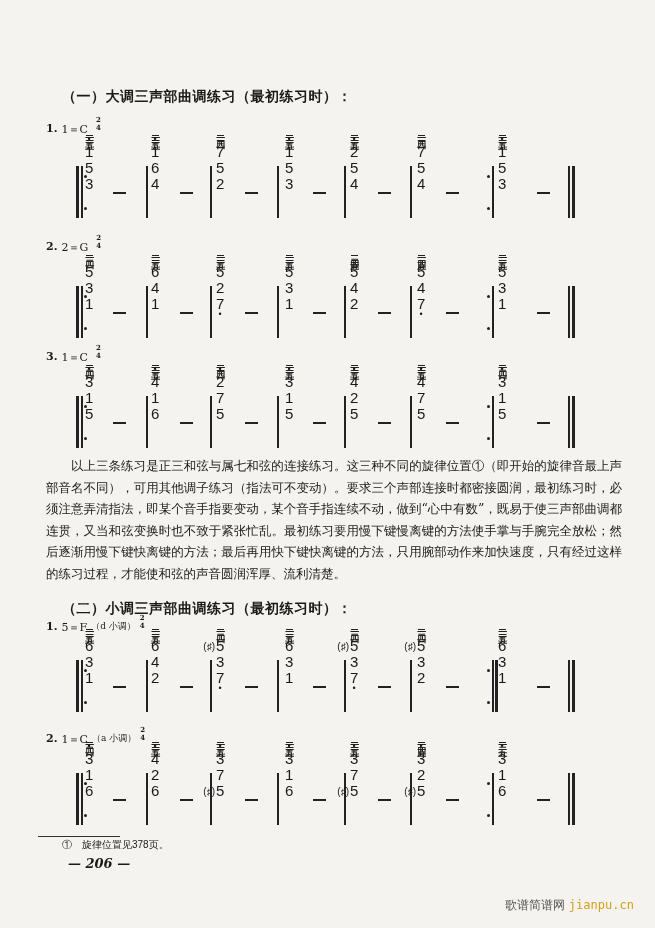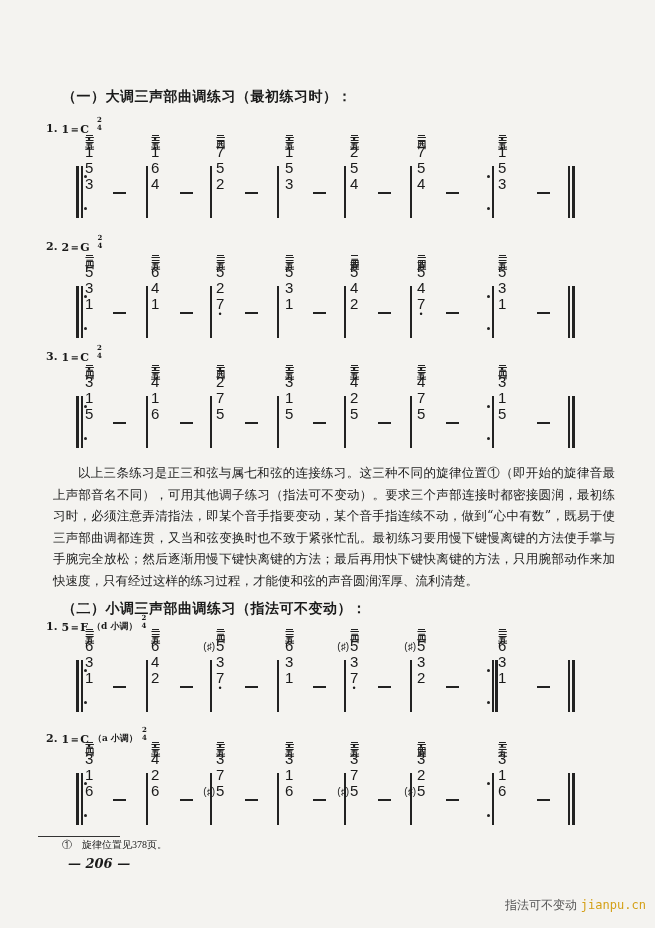--- a/index.html
+++ b/index.html
@@ -10,21 +10,21 @@
     color:#1a1a1a;
   }
   .heading {
     position:absolute; font-weight:bold; font-size:14px; letter-spacing:0.5px;
     font-family:"DejaVu Sans", sans-serif;
   }
   .ex-label {
     position:absolute; font-size:11px; font-family:"DejaVu Serif", serif; font-weight:bold;
     display:flex; align-items:flex-start; gap:4px;
   }
-  .ex-label .key { font-weight:bold;text-align:center; }
+  .ex-label .key { font-weight:normal;text-align:center; }
   .ex-label .ts {
     display:inline-flex; flex-direction:column; align-items:center;
     font-size:7px; line-height:8px; margin-top:-6px; font-weight:bold;
   }
   .bar {
     position:absolute; width:1.5px; background:#222;
   }
   .bar.thick { width:3px; }
   .repeat-dot {
     position:absolute; width:3px; height:3px; border-radius:50%; background:#222;
@@ -45,23 +45,23 @@
   }
   .chord .dot-lo { font-size:9px; line-height:5px; height:6px; }
   .dash {
     position:absolute; width:13px; height:1.6px; background:#222;
   }
   .para {
     position:absolute; left:46px; width:576px;
     font-family:"DejaVu Serif", serif; font-size:12.5px; line-height:21.5px;
     text-align:justify;
   }
-  .para p { margin:7px; text-indent:2em; }
+  .para p { margin:0; text-indent:2em; }
   .footnote-rule { position:absolute; left:38px; top:836px; width:82px; height:1px; background:#333; }
-  .footnote { position:absolute; left:62px; top:838px; font-size:10px; font-family:Liberation Serif, serif; }
+  .footnote { position:absolute; left:62px; top:838px; font-size:10px; font-family:Liberation Sans, sans-serif; }
   .page-num { position:absolute; left:68px; top:856px; font-size:13px; font-style:italic; font-weight:bold; font-family:"DejaVu Serif", serif; }
   .watermark {
     position:absolute; left:505px; top:897px; font-size:12px; color:#555;
     font-family:"DejaVu Sans", sans-serif;
   }
   .watermark .domain { color:#d4a017; font-family:"DejaVu Sans Mono", monospace; }
 </style>
 </head>
 <body>
 
@@ -329,21 +329,21 @@
       <span class="note"><span>1</span></span>
       <span class="note"><span>5</span></span>
       <span class="dot-lo"></span>
     </div>
   </div>
 
 <div class="para" style="top:455px;">
   <p>以上三条练习是正三和弦与属七和弦的连接练习。这三种不同的旋律位置①（即开始的旋律音最上声部音名不同），可用其他调子练习（指法可不变动）。要求三个声部连接时都密接圆润，最初练习时，必须注意弄清指法，即某个音手指要变动，某个音手指连续不动，做到“心中有数”，既易于使三声部曲调都连贯，又当和弦变换时也不致于紧张忙乱。最初练习要用慢下键慢离键的方法使手掌与手腕完全放松；然后逐渐用慢下键快离键的方法；最后再用快下键快离键的方法，只用腕部动作来加快速度，只有经过这样的练习过程，才能使和弦的声音圆润浑厚、流利清楚。</p>
 </div>
 
-<div class="heading" style="left:62px; top:600px;">（二）小调三声部曲调练习（指法可不变动）：</div>
+<div class="heading" style="left:62px; top:600px;">（二）小调三声部曲调练习（最初练习时）：</div>
 
 <div id="ex3">
     <div class="ex-label" style="left: 46px; top: 620px;">
       <span>1.</span>
       <span class="key">5＝F</span>
       <span class="key" style="font-size: 9px;">（d 小调）</span>
       <span class="ts">
         <span>2</span>
         <span>4</span>
       </span>
@@ -514,15 +514,15 @@
       <span class="note"><span>6</span></span>
       <span class="dot-lo"></span>
     </div>
   </div>
 
 <div class="footnote-rule"></div>
 <div class="footnote">①　旋律位置见378页。</div>
 <div class="page-num">— 206 —</div>
 
 <div class="watermark">
-  <span>指法可不变动</span>
+  <span>歌谱简谱网</span>
   <span class="domain">jianpu.cn</span>
 </div>
 
 </body></html>

